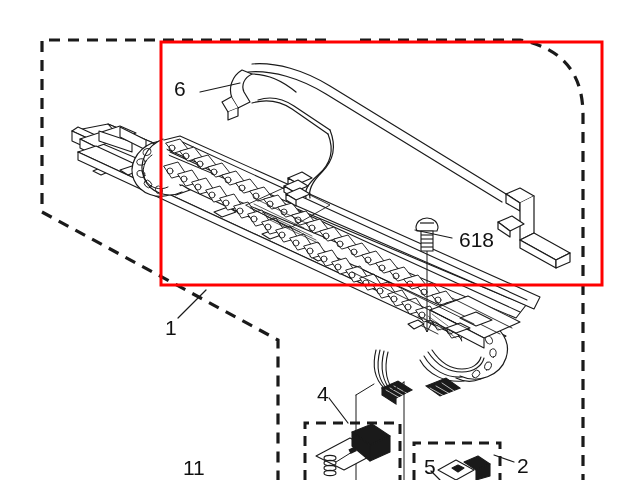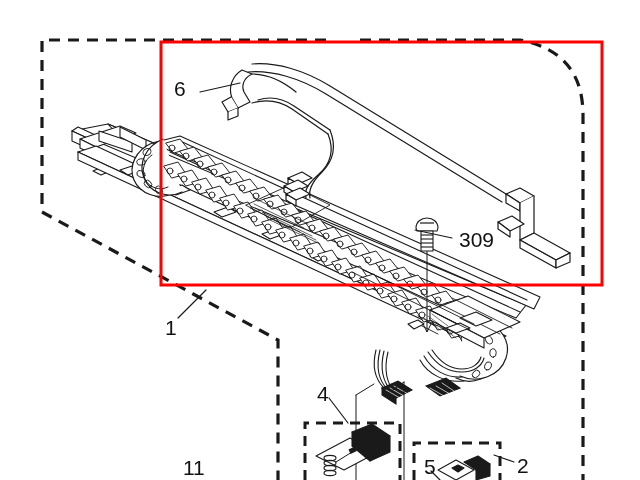--- a/index.html
+++ b/index.html
@@ -353,21 +353,21 @@
       <line x1="329" y1="398" x2="348" y2="423"></line>
       <line x1="431" y1="471" x2="440" y2="480"></line>
       <line x1="514" y1="462" x2="494" y2="455"></line>
     </g>
 
     <rect x="161" y="42" width="441" height="243" fill="none" stroke="#ff0000" stroke-width="3"></rect>
   </svg>
 
   <div class="callout-label" style="left:174px; top:78px;">6</div>
 
-  <div class="callout-label" style="left:459px; top:229px;">309</div>
+  <div class="callout-label" style="left:459px; top:229px;">618</div>
 
   <div class="callout-label" style="left:165px; top:317px;">1</div>
 
   <div class="callout-label" style="left:317px; top:383px;">4</div>
 
   <div class="callout-label" style="left:424px; top:456px;">5</div>
 
   <div class="callout-label" style="left:517px; top:455px;">2</div>
 
   <div class="callout-label" style="left:183px; top:457px;">11</div>

